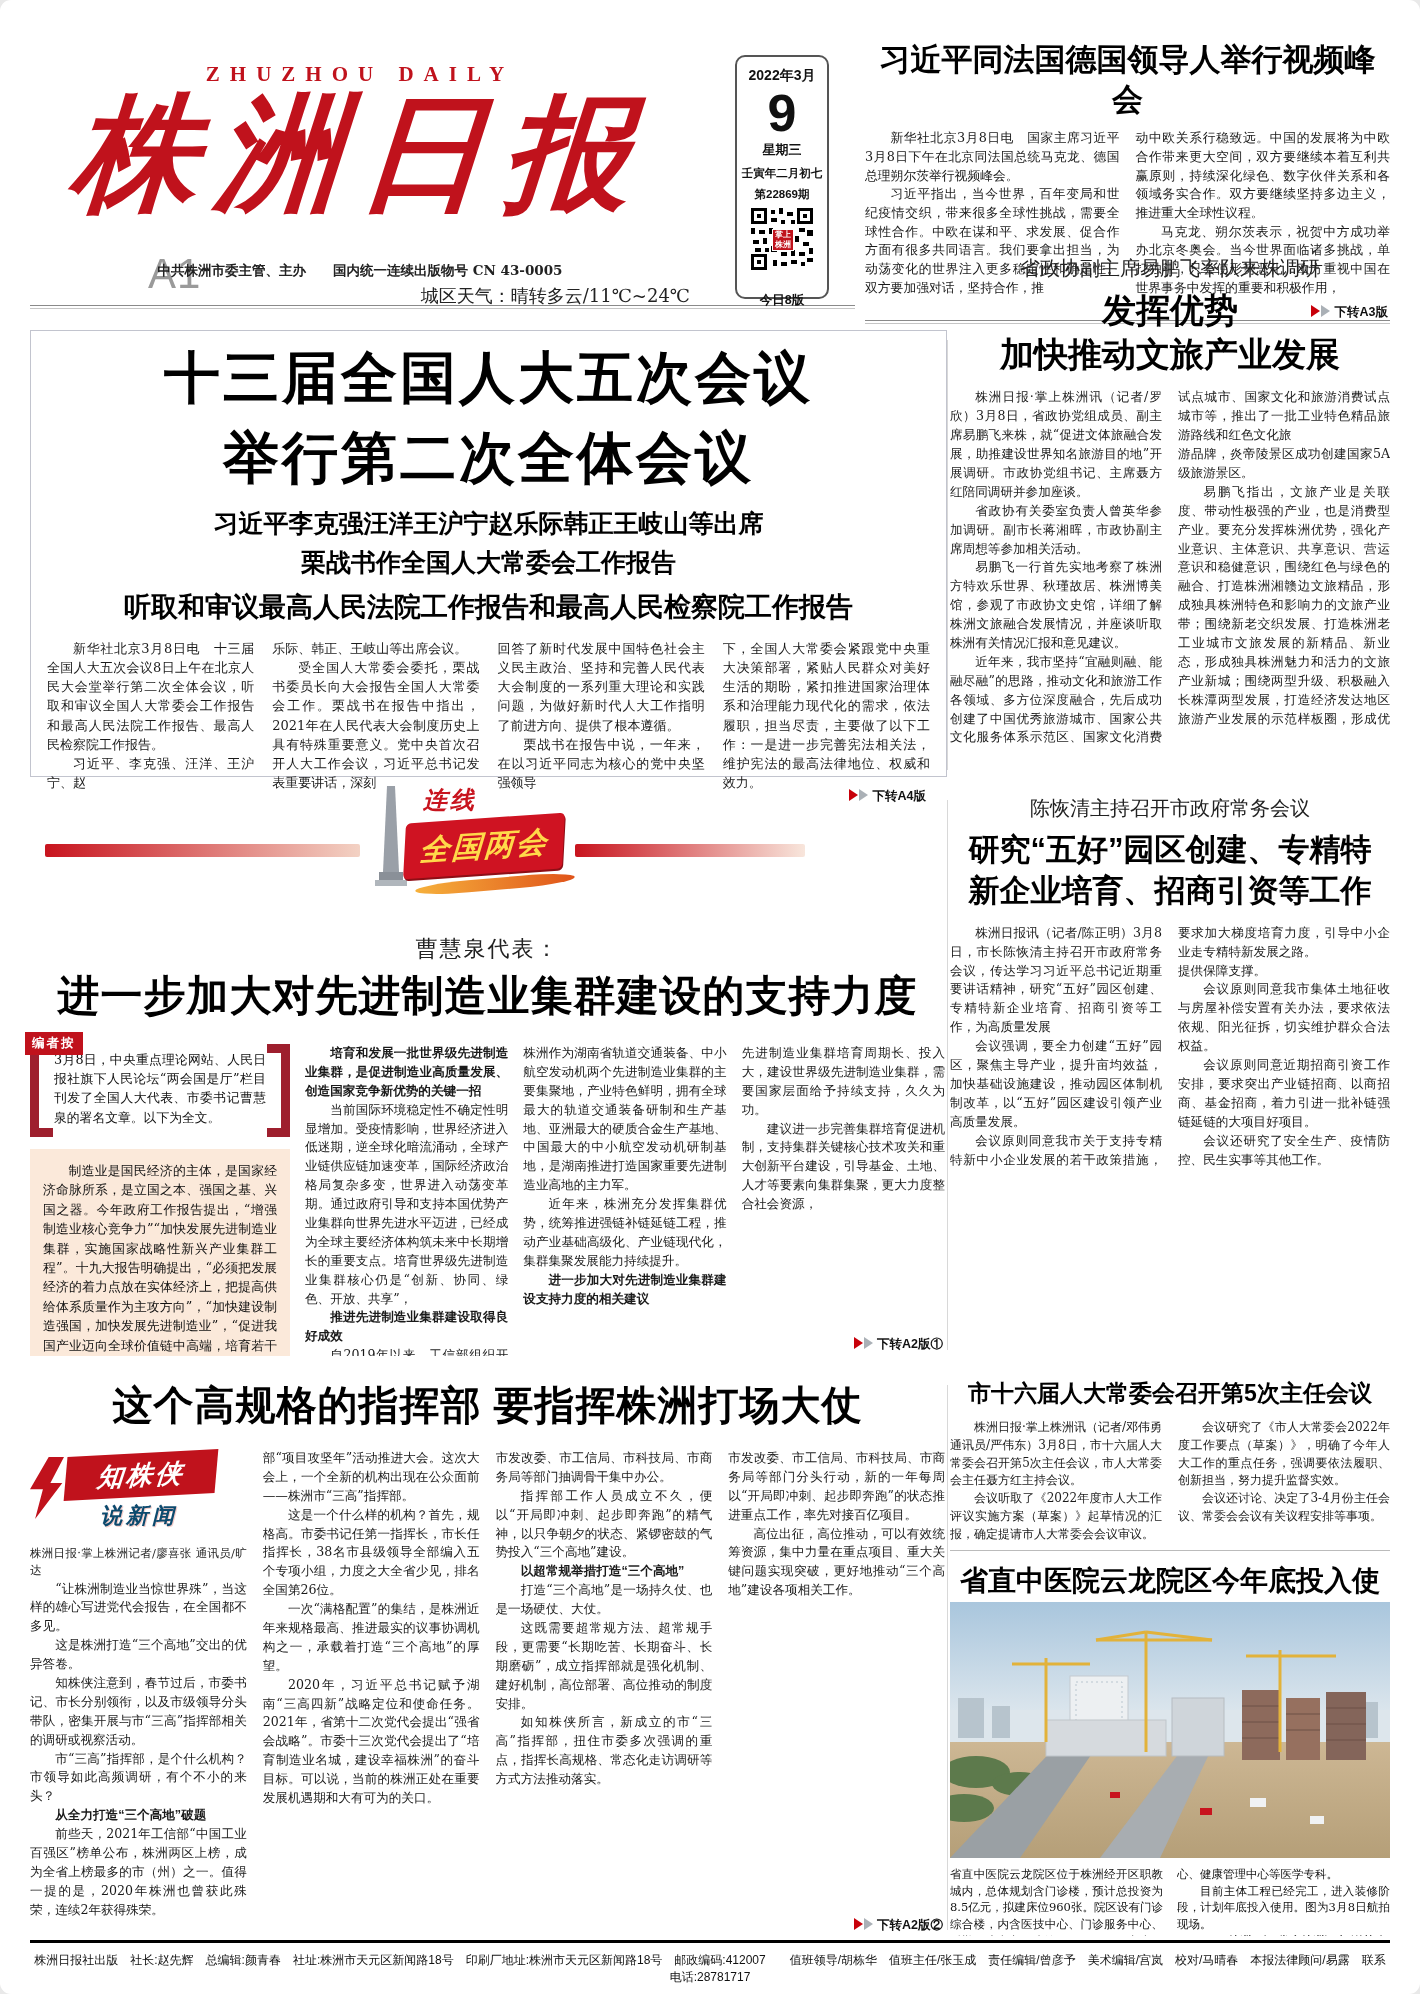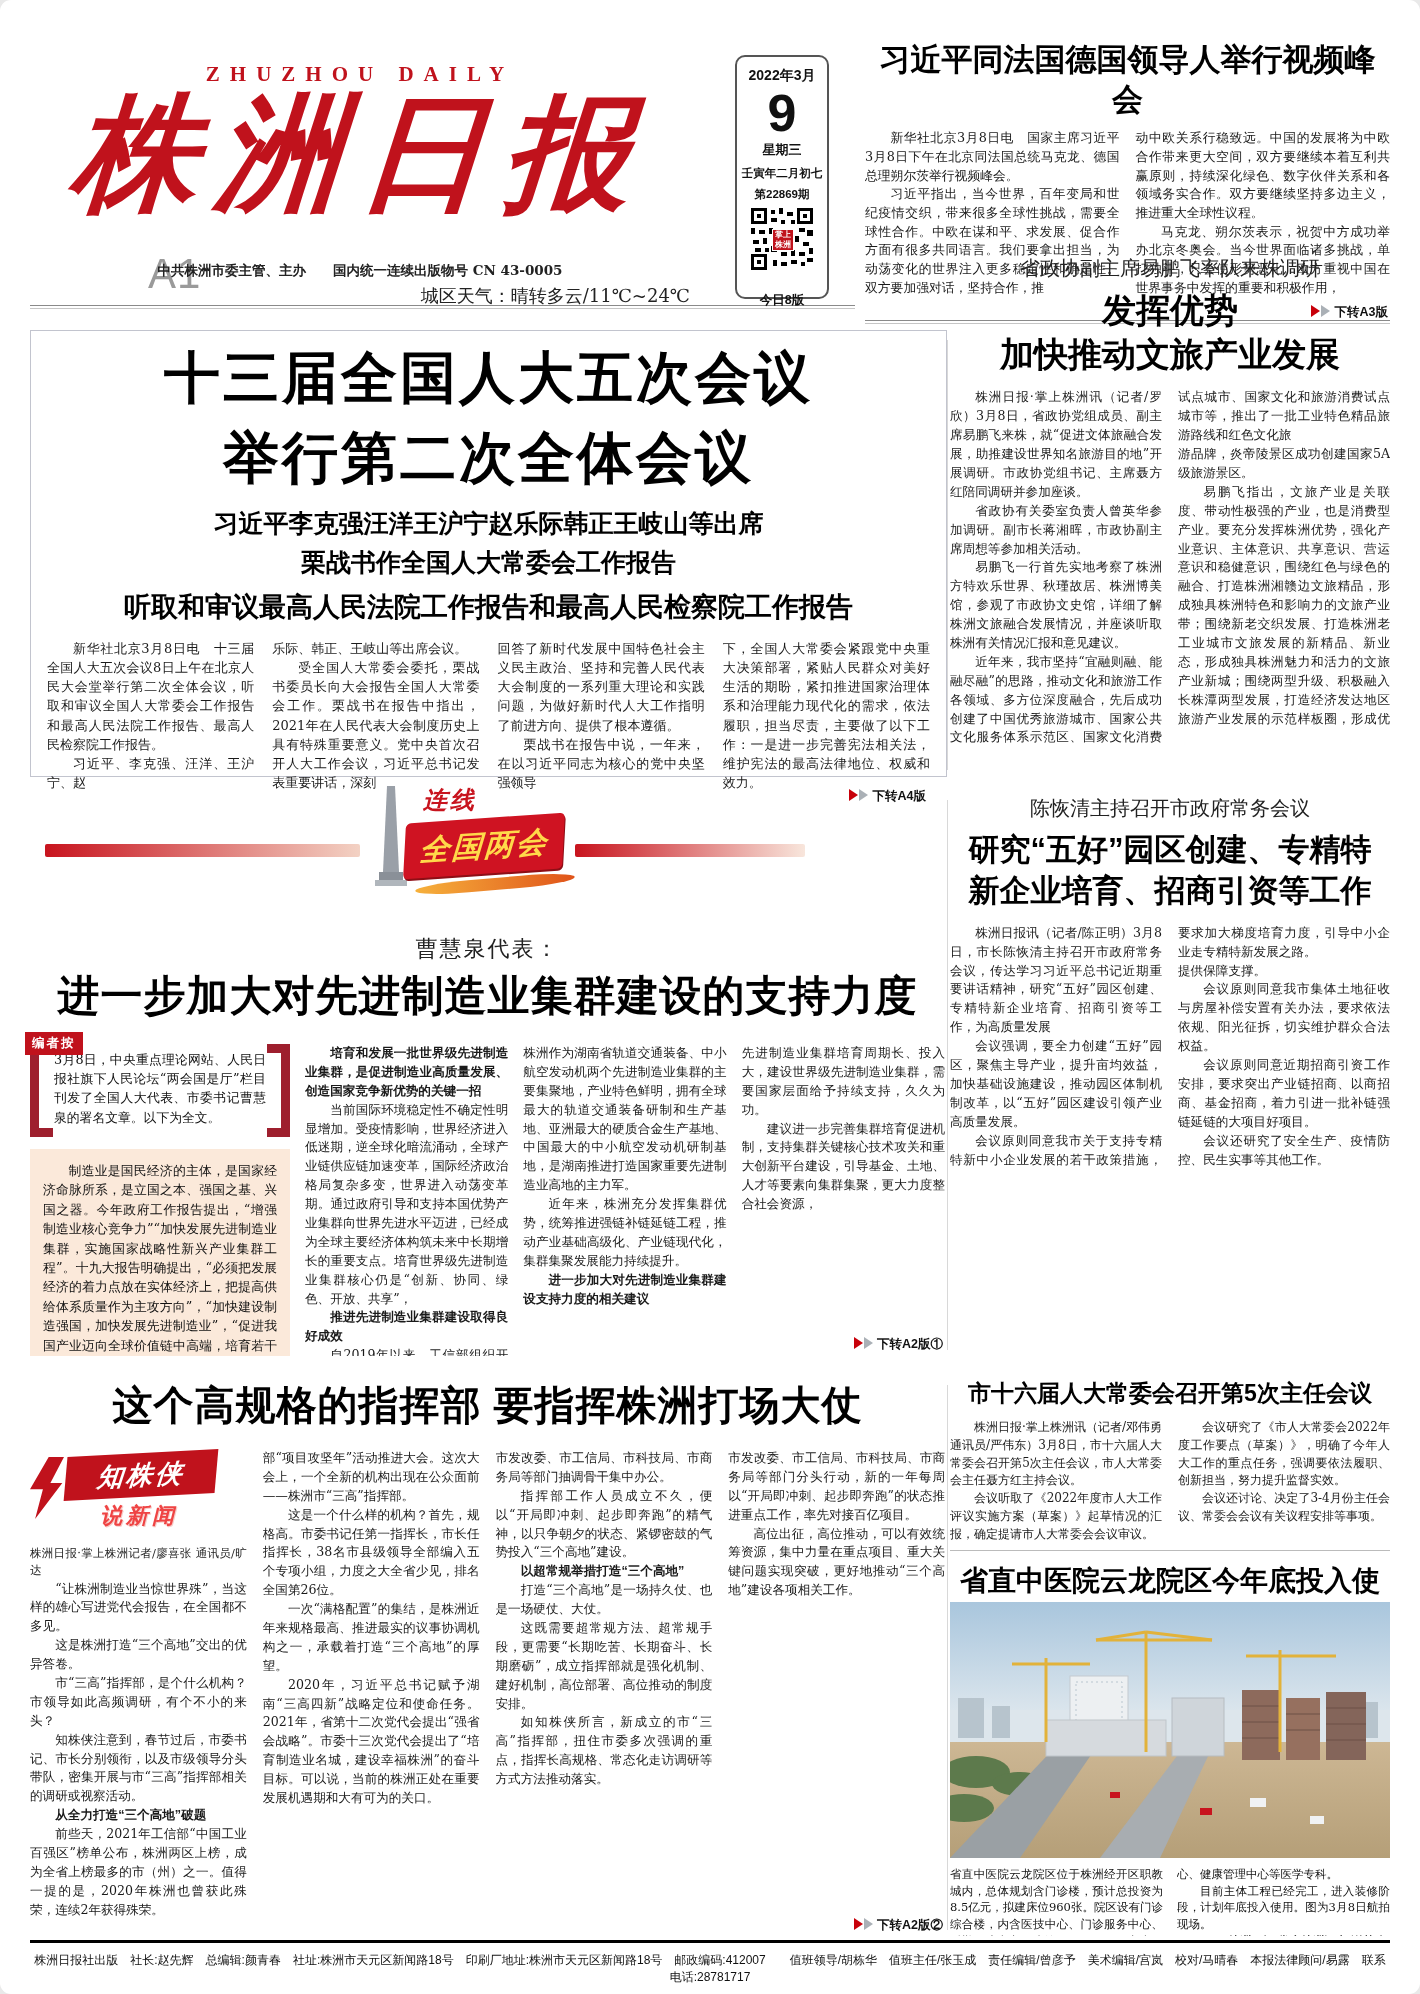--- a/index.html
+++ b/index.html
@@ -99,21 +99,21 @@
   .zz-h{font-size:40px;letter-spacing:1px;}
   .zz-body{position:relative;margin-top:16px;height:488px;display:flex;gap:16px;}
   .zz-col{flex:1;font-size:12.6px;line-height:1.5;overflow:hidden;position:relative;text-align:justify;}
   .zz-logo{position:relative;width:196px;height:86px;margin:2px 0 8px;}
   .zz-bolt{position:absolute;left:0;top:6px;width:34px;height:62px;background:#c0121c;
            clip-path:polygon(55% 0,100% 0,60% 42%,95% 42%,15% 100%,38% 52%,0 52%);}
   .zz-flag1{position:absolute;left:36px;top:2px;width:150px;height:44px;background:#c0121c;
             transform:skewX(-8deg) rotate(-3deg);display:flex;align-items:center;justify-content:center;}
   .zz-flag1 span{color:#fff;font-family:"Liberation Sans", sans-serif;font-weight:900;font-style:italic;
                  font-size:26px;letter-spacing:3px;}
-  .zz-flag2{position:absolute;left:70px;top:48px;color:#ef4444;font-family:"Liberation Sans", sans-serif;
+  .zz-flag2{position:absolute;left:70px;top:48px;color:#0c4a6e;font-family:"Liberation Sans", sans-serif;
             font-weight:900;font-style:italic;font-size:22px;letter-spacing:4px;text-shadow:1px 1px 0 #f6cdc9;}
   .zz-byline{font-size:11.5px;color:#222;margin-bottom:8px;text-indent:0 !important;}
   
   .rd-wrap{left:950px;top:1378px;width:440px;}
   .rd-h{font-size:23px;}
   .rd-body{margin-top:10px;height:128px;column-count:2;column-gap:16px;font-size:12px;line-height:1.48;overflow:hidden;}
   .hr-thin{left:950px;top:1550px;width:440px;border-top:1px solid #bbb;}
   .hos-h{left:950px;top:1562px;width:440px;font-size:28px;}
   .photo{left:950px;top:1602px;width:440px;height:256px;overflow:hidden;}
   .caption{left:950px;top:1866px;width:440px;height:70px;display:flex;gap:14px;font-size:11.5px;line-height:1.45;}
@@ -342,22 +342,22 @@
           <div class="zz-bolt"></div>
           <div class="zz-flag1">
             <span>知株侠</span>
           </div>
           <div class="zz-flag2">说新闻</div>
         </div>
         <p class="zz-byline ni">株洲日报·掌上株洲记者/廖喜张 通讯员/旷达</p>
         <div>
             <p>“让株洲制造业当惊世界殊”，当这样的雄心写进党代会报告，在全国都不多见。</p>
             <p>这是株洲打造“三个高地”交出的优异答卷。</p>
+            <p>知株侠注意到，春节过后，市委书记、市长分别领衔，以及市级领导分头带队，密集开展与市“三高”指挥部相关的调研或视察活动。</p>
             <p>市“三高”指挥部，是个什么机构？市领导如此高频调研，有个不小的来头？</p>
-            <p>知株侠注意到，春节过后，市委书记、市长分别领衔，以及市级领导分头带队，密集开展与市“三高”指挥部相关的调研或视察活动。</p>
             <p class="b">从全力打造“三个高地”破题</p>
             <p>前些天，2021年工信部“中国工业百强区”榜单公布，株洲两区上榜，成为全省上榜最多的市（州）之一。值得一提的是，2020年株洲也曾获此殊荣，连续2年获得殊荣。</p>
           </div>
       </div>
       <div class="zz-col body-cols">
           <p class="ni">部“项目攻坚年”活动推进大会。这次大会上，一个全新的机构出现在公众面前——株洲市“三高”指挥部。</p>
           <p>这是一个什么样的机构？首先，规格高。市委书记任第一指挥长，市长任指挥长，38名市县级领导全部编入五个专项小组，力度之大全省少见，排名全国第26位。</p>
           <p>一次“满格配置”的集结，是株洲近年来规格最高、推进最实的议事协调机构之一，承载着打造“三个高地”的厚望。</p>
           <p>2020年，习近平总书记赋予湖南“三高四新”战略定位和使命任务。2021年，省第十二次党代会提出“强省会战略”。市委十三次党代会提出了“培育制造业名城，建设幸福株洲”的奋斗目标。可以说，当前的株洲正处在重要发展机遇期和大有可为的关口。</p>
         </div>

